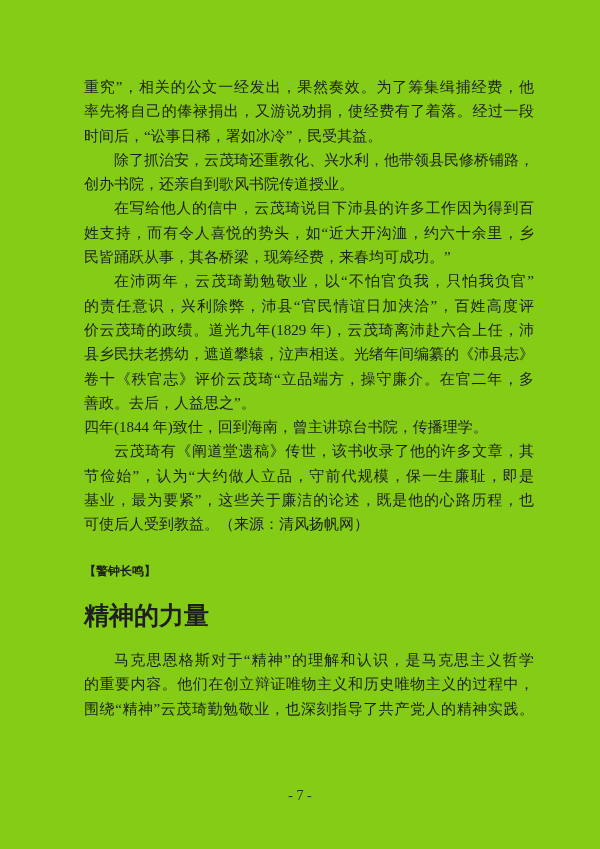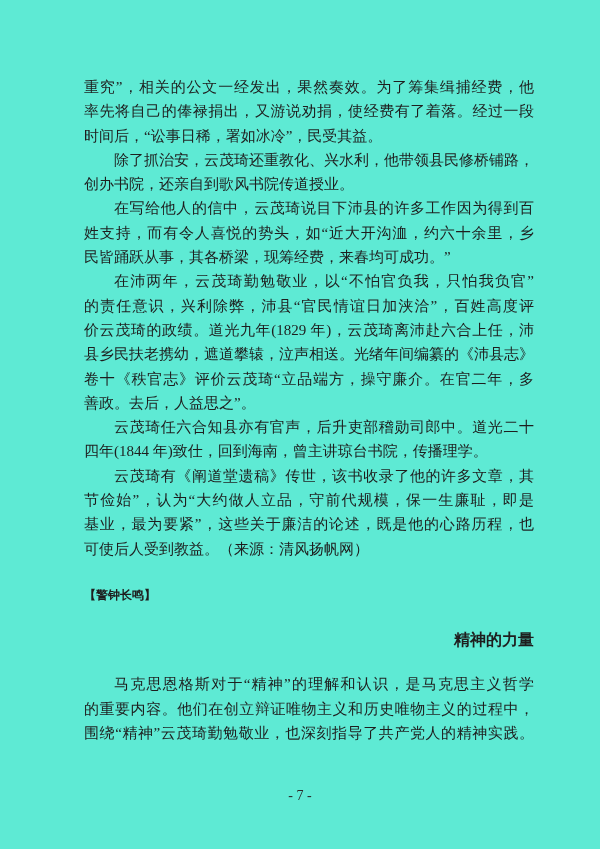--- a/index.html
+++ b/index.html
@@ -4,21 +4,21 @@
 <style>
   html, body {
     margin: 0;
     padding: 0;
     background: #ffffff;
   }
   .page {
     position: relative;
     width: 600px;
     height: 849px;
-    background: #5eead4;
+    background: #84cc16;
     overflow: hidden;
     font-family: "Liberation Serif", "DejaVu Serif", serif;
     color: #1e1e1e;
   }
   .textblock {
     position: absolute;
     left: 84px;
     top: 75px;
     width: 450px;
   }
@@ -42,23 +42,23 @@
     margin-top: 22px;
     height: 24.3px;
     line-height: 24.3px;
     font-size: 12px;
     font-weight: bold;
   }
   .title {
     margin: 19px 0 0 0;
     height: 28px;
     line-height: 28px;
-    font-size: 16px;
+    font-size: 25px;
     font-weight: bold;
-    text-align: right;
+    text-align: left;
   }
   .article2 {
     margin-top: 18px;
   }
   .pagenum {
     position: absolute;
     left: 0;
     top: 786px;
     width: 600px;
     height: 20px;
@@ -81,21 +81,20 @@
         <div class="line">创办书院，还亲自到歌风书院传道授业。</div>
         <div class="line indent just">在写给他人的信中，云茂琦说目下沛县的许多工作因为得到百</div>
         <div class="line just">姓支持，而有令人喜悦的势头，如“近大开沟洫，约六十余里，乡</div>
         <div class="line">民皆踊跃从事，其各桥梁，现筹经费，来春均可成功。”</div>
         <div class="line indent just">在沛两年，云茂琦勤勉敬业，以“不怕官负我，只怕我负官”</div>
         <div class="line just">的责任意识，兴利除弊，沛县“官民情谊日加浃洽”，百姓高度评</div>
         <div class="line just">价云茂琦的政绩。道光九年(1829 年)，云茂琦离沛赴六合上任，沛</div>
         <div class="line just">县乡民扶老携幼，遮道攀辕，泣声相送。光绪年间编纂的《沛县志》</div>
         <div class="line just">卷十《秩官志》评价云茂琦“立品端方，操守廉介。在官二年，多</div>
         <div class="line">善政。去后，人益思之”。</div>
-        <div class="line indent just">云茂琦任六合知县亦有官声，后升吏部稽勋司郎中。道光二十</div>
         <div class="line">四年(1844 年)致仕，回到海南，曾主讲琼台书院，传播理学。</div>
         <div class="line indent just">云茂琦有《阐道堂遗稿》传世，该书收录了他的许多文章，其</div>
         <div class="line just">节俭始”，认为“大约做人立品，守前代规模，保一生廉耻，即是</div>
         <div class="line just">基业，最为要紧”，这些关于廉洁的论述，既是他的心路历程，也</div>
         <div class="line">可使后人受到教益。（来源：清风扬帆网）</div>
       </div>
     <div class="section-marker">【警钟长鸣】</div>
     <div class="title">精神的力量</div>
     <div class="article2">
         <div class="line indent just">马克思恩格斯对于“精神”的理解和认识，是马克思主义哲学</div>

